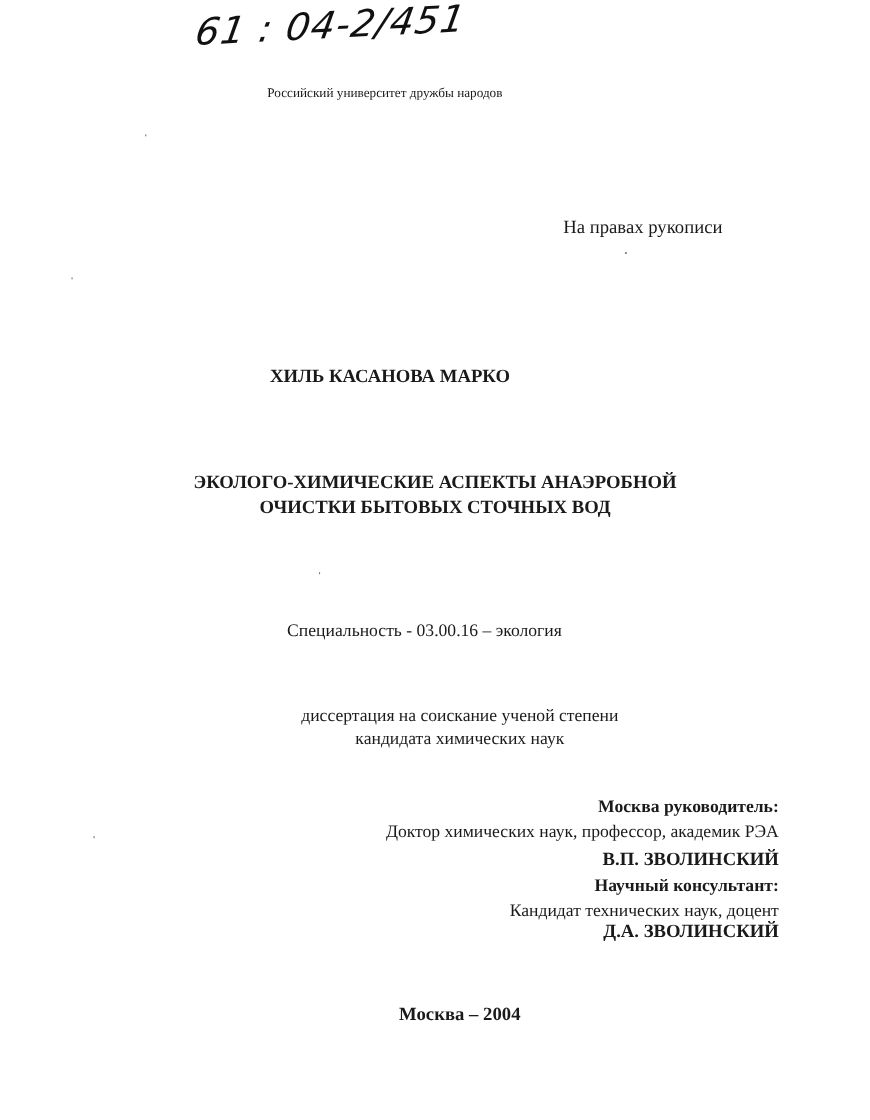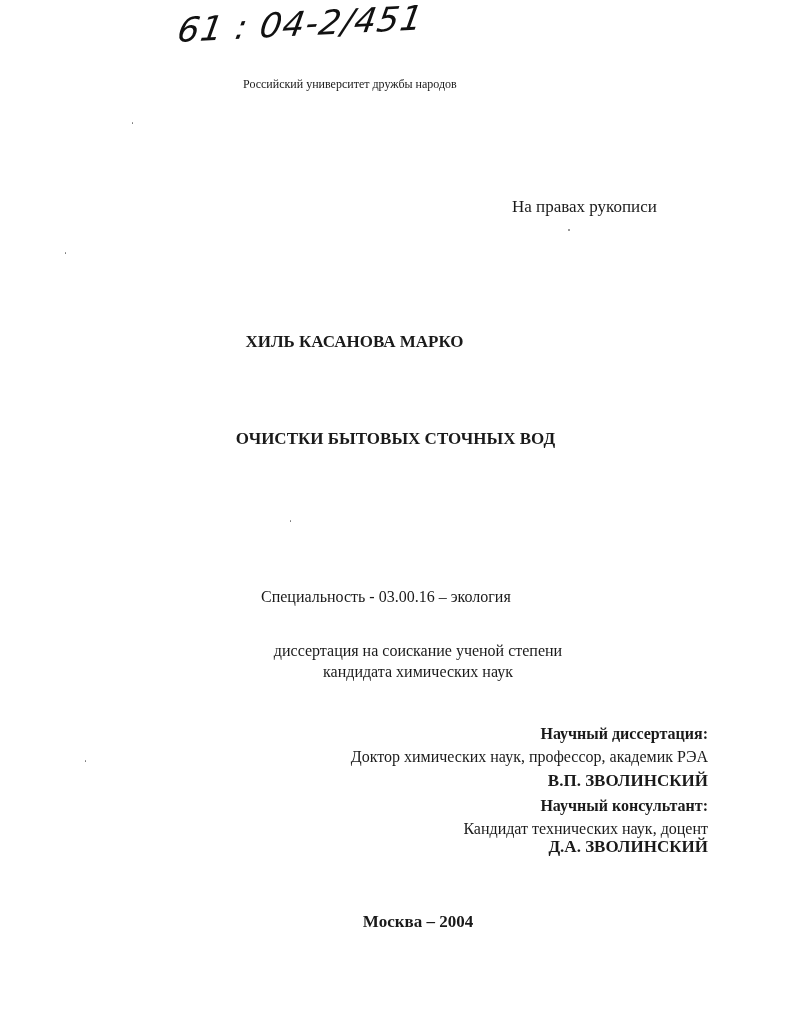--- a/index.html
+++ b/index.html
@@ -15,21 +15,21 @@
       color: #111; font-weight: 300;
     }
     .university { left: 243px; top: 77px; font-size: 12px; }
     .rights { left: 512px; top: 197px; font-size: 17px; }
     .author { left: 0; width: 709px; text-align: center; top: 332px; font-size: 17px; font-weight: bold; }
     .title {
       left: 0; width: 791px; text-align: center; top: 428px;
       font-size: 17px; font-weight: bold; line-height: 22px;
     }
     .title div { white-space: nowrap; }
-    .specialty { left: 261px; top: 565px; font-size: 16px; margin-top: 23px; }
+    .specialty { left: 261px; top: 565px; font-size: 16px; }
     .degree {
       left: 0; width: 836px; text-align: center; top: 640px;
       font-size: 16px; line-height: 21px;
     }
     .right-block { right: 83px; text-align: right; font-size: 16px; }
     .sup-label { top: 725px; font-weight: bold; }
     .sup-title { top: 748px; }
     .sup-name { top: 771px; font-weight: bold; font-size: 17px; }
     .con-label { top: 797px; font-weight: bold; }
     .con-title { top: 820px; }
@@ -42,31 +42,32 @@
 
 <div class="abs handwritten">61 : 04-2/451</div>
 
 <div class="abs university">Российский университет дружбы народов</div>
 
 <div class="abs rights">На правах рукописи</div>
 
 <div class="abs author">ХИЛЬ КАСАНОВА МАРКО</div>
 
 <div class="abs title">
+  <div>ЭКОЛОГО-ХИМИЧЕСКИЕ АСПЕКТЫ АНАЭРОБНОЙ</div>
   <div>ОЧИСТКИ БЫТОВЫХ СТОЧНЫХ ВОД</div>
 </div>
 
 <div class="abs specialty">Специальность - 03.00.16 – экология</div>
 
 <div class="abs degree">
   <div>диссертация на соискание ученой степени</div>
   <div>кандидата химических наук</div>
 </div>
 
-<div class="abs right-block sup-label">Научный диссертация:</div>
+<div class="abs right-block sup-label">Москва руководитель:</div>
 <div class="abs right-block sup-title">Доктор химических наук, профессор, академик РЭА</div>
 <div class="abs right-block sup-name">В.П. ЗВОЛИНСКИЙ</div>
 
 <div class="abs right-block con-label">Научный консультант:</div>
 <div class="abs right-block con-title">Кандидат технических наук, доцент</div>
 <div class="abs right-block con-name">Д.А. ЗВОЛИНСКИЙ</div>
 
 <div class="abs city">Москва – 2004</div>
 
 <div class="speck" style="left:568px;top:229px;"></div>

